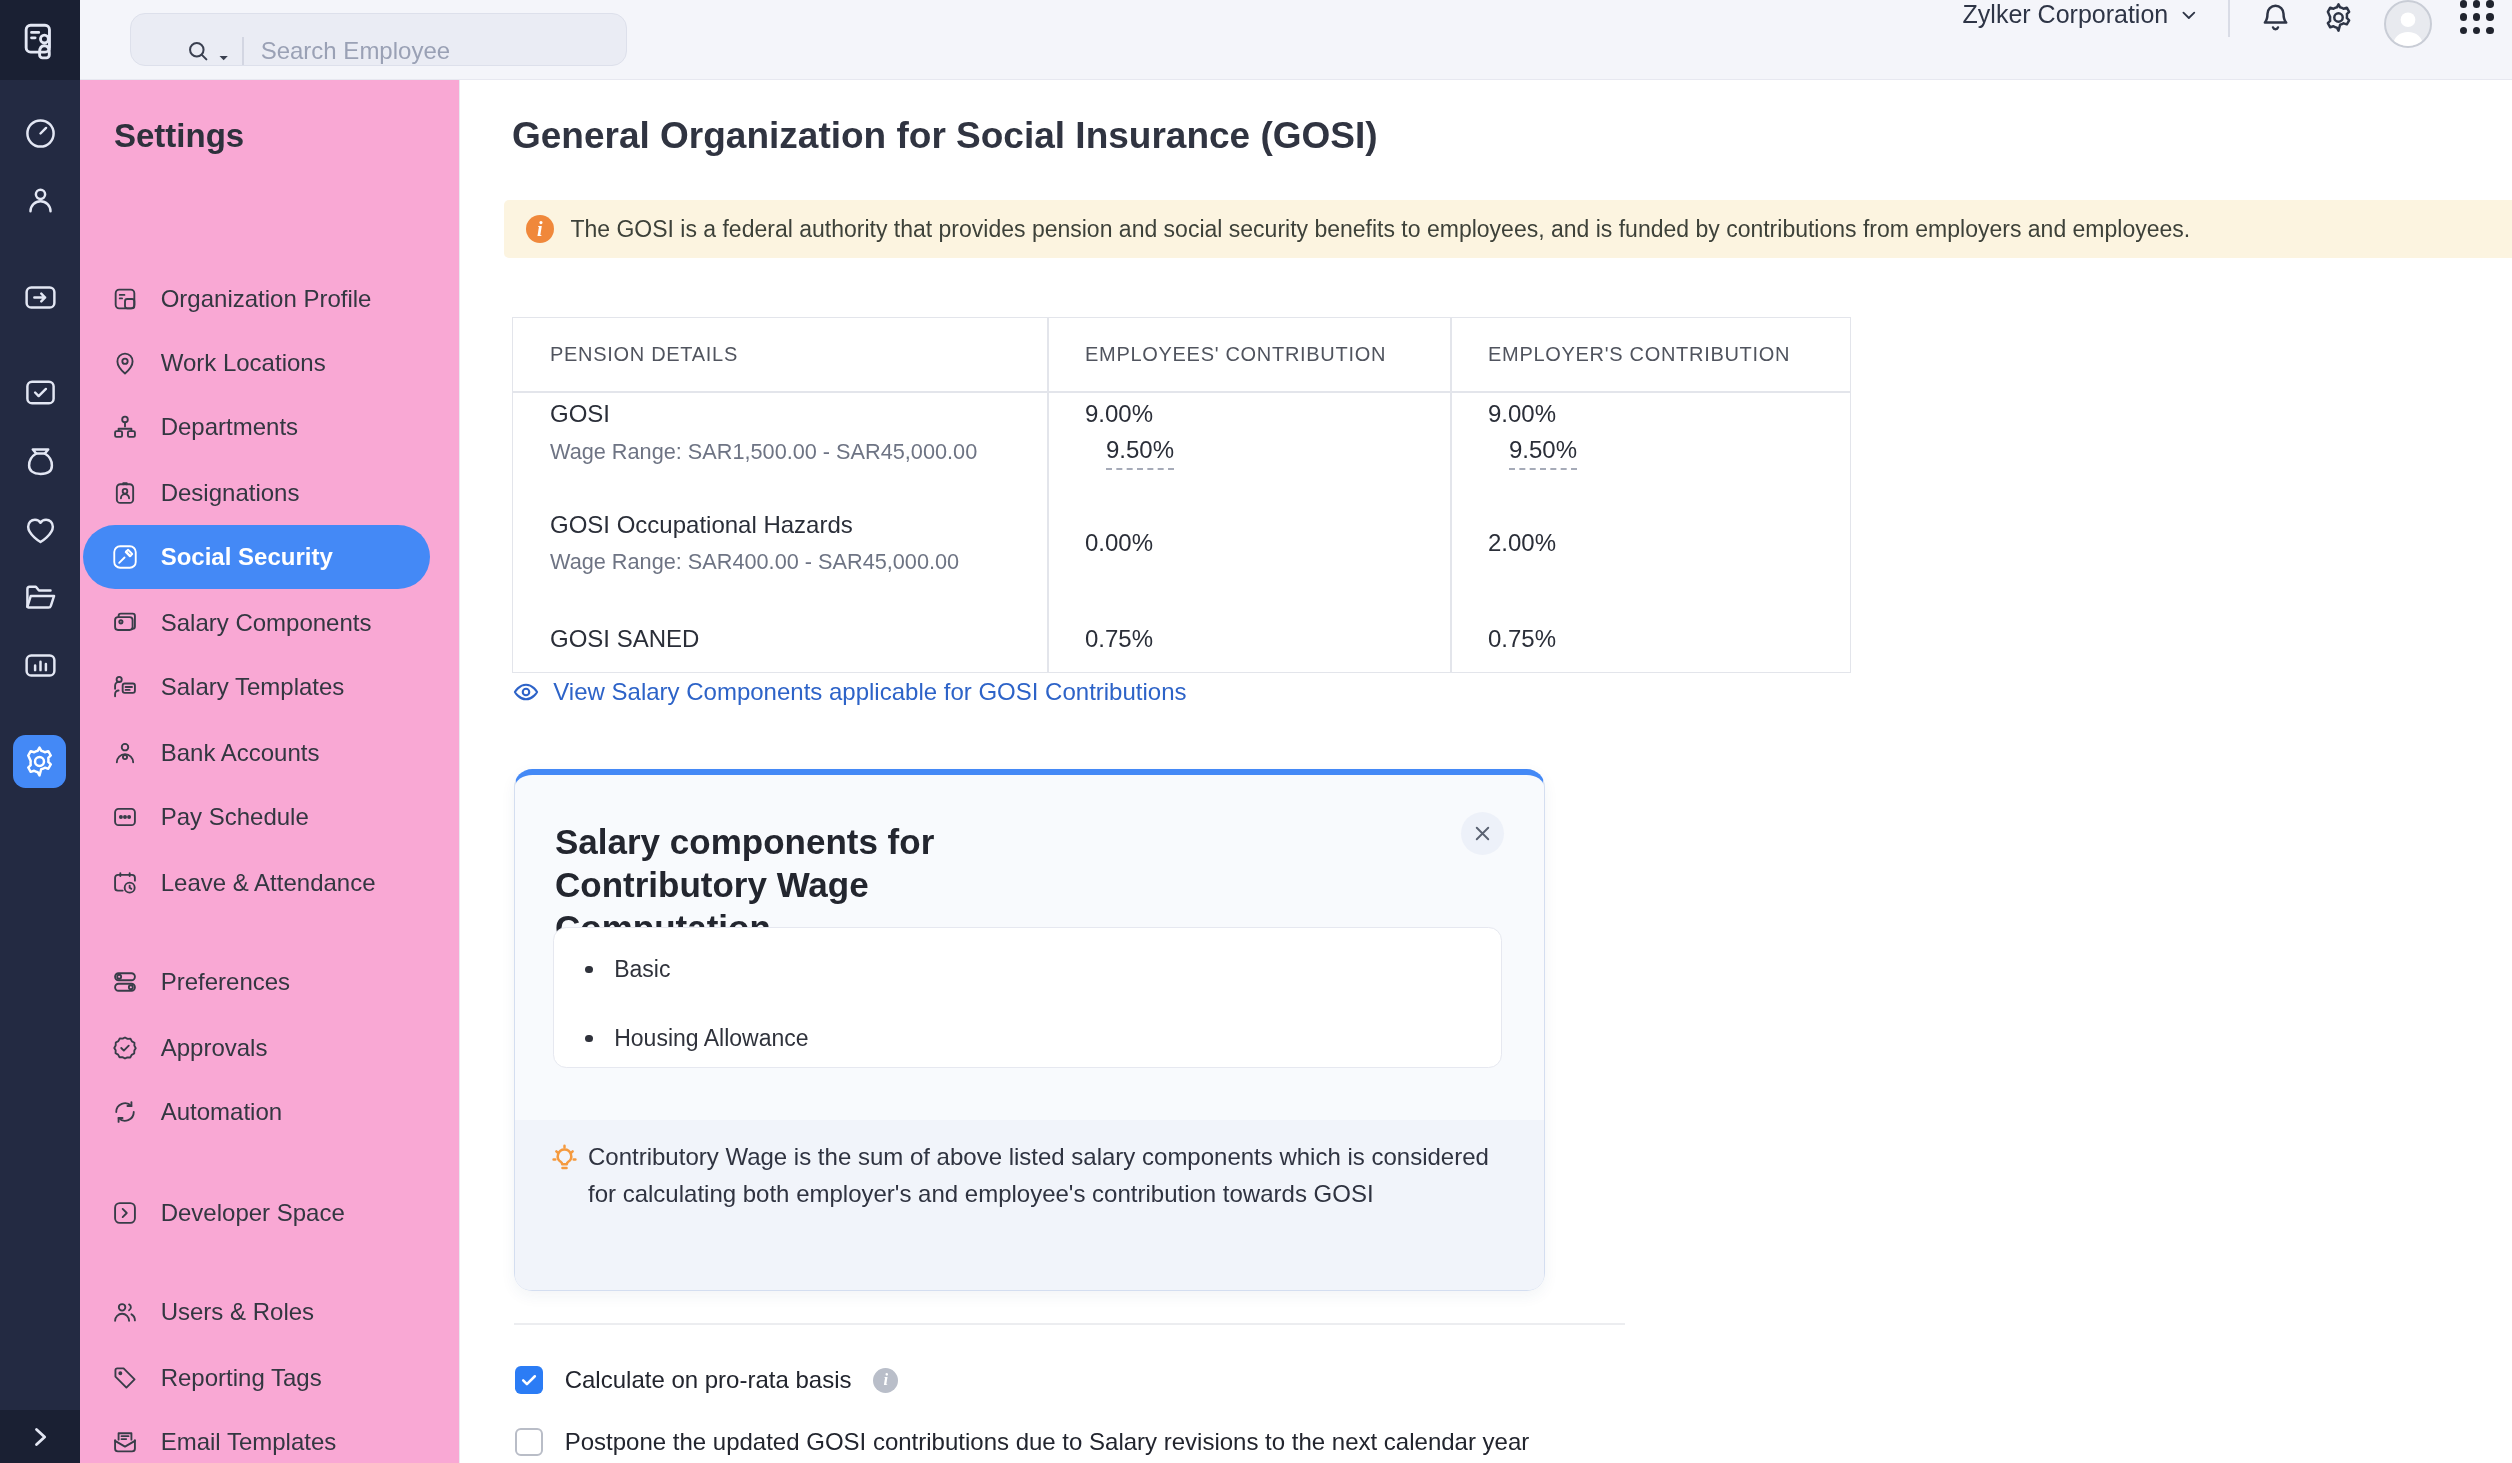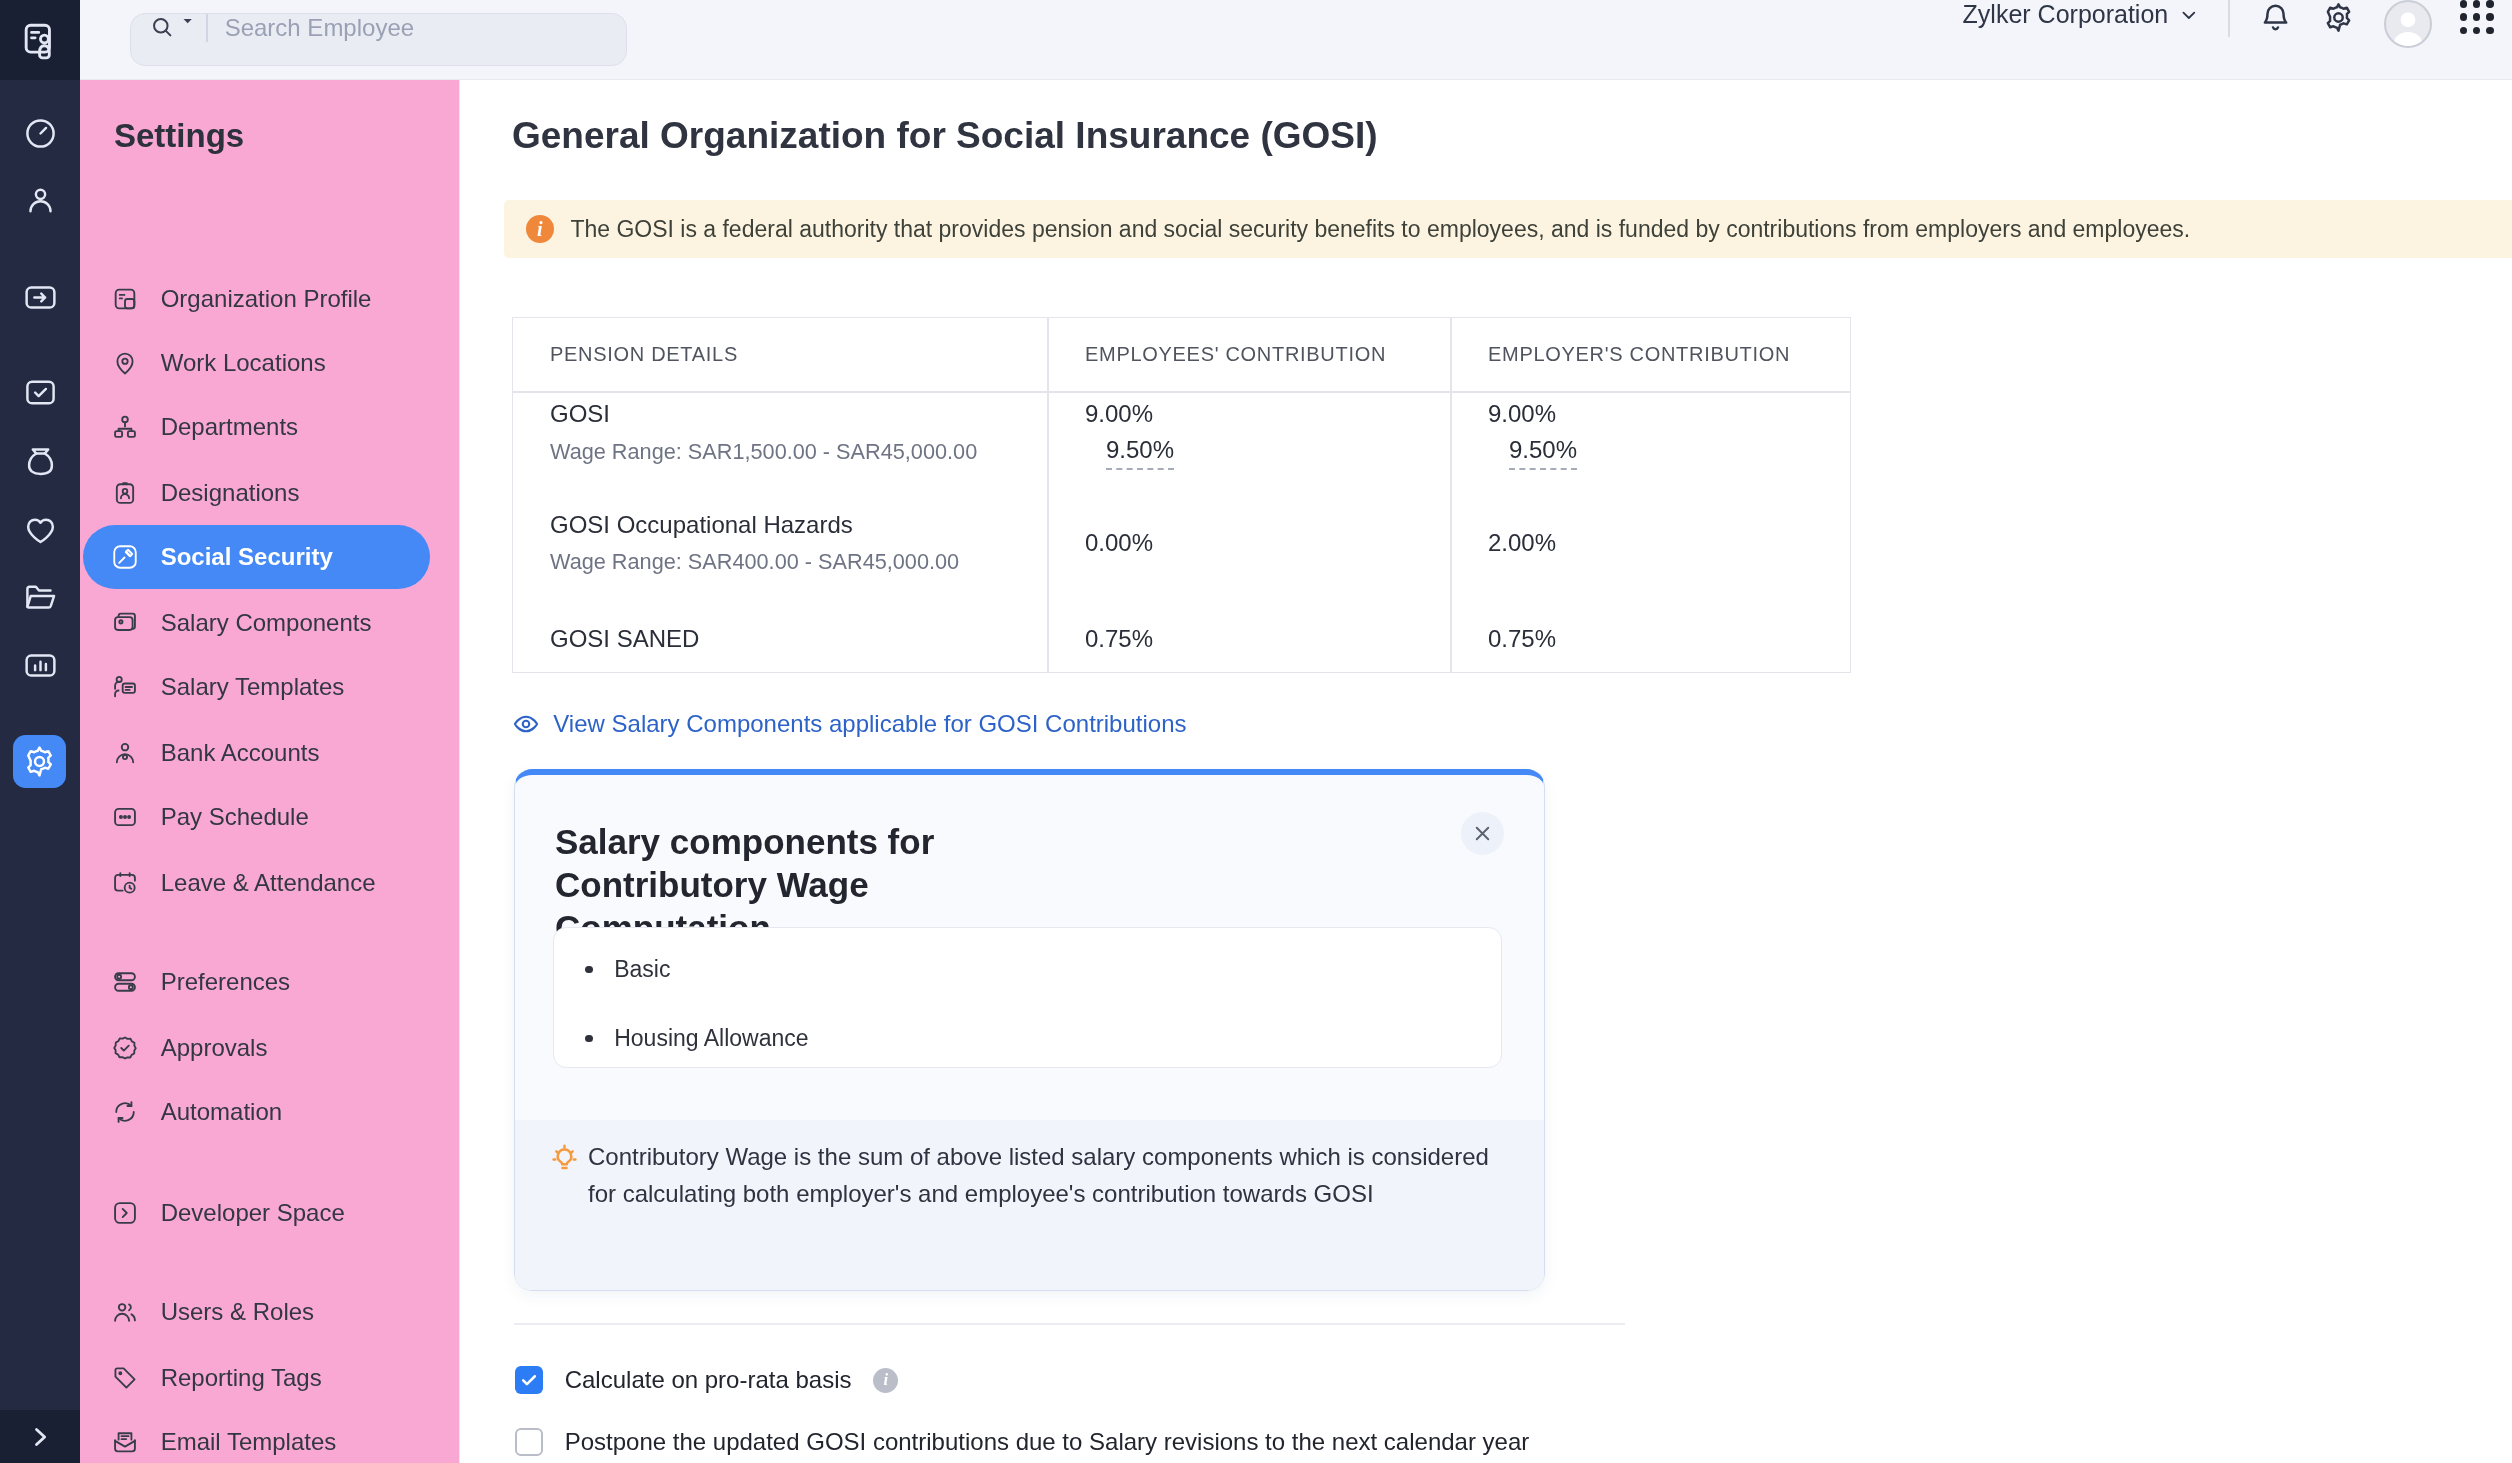--- a/index.html
+++ b/index.html
@@ -14,21 +14,21 @@
   .rail svg { stroke:#E3E7F4; fill:none; stroke-width:1.6; stroke-linecap:round; stroke-linejoin:round; }
   .rail-active { position:absolute; left:13.3px; top:735px; width:53px; height:53px; border-radius:12.5px;
     background:#4489F6; display:flex; align-items:center; justify-content:center; }
   .rail-bottom { position:absolute; left:0; top:1410px; width:80px; height:53px; background:#1A2033;
     display:flex; align-items:center; justify-content:center; }
 
   
   .topbar { position:absolute; left:80px; top:0; width:2432px; height:80px; background:#F4F5FA;
     border-bottom:1.7px solid #E7E8F0; z-index:4; }
   .search { position:absolute; left:50px; top:12.5px; width:497px; height:53px; background:#EAECF4;
-    border:1.7px solid #DDE0EB; border-radius:15px; display:flex; align-items:flex-start; }
+    border:1.7px solid #DDE0EB; border-radius:15px; display:flex; align-items:flex-end;padding-left:36px; }
   .search-divider { width:1.7px; height:28px; background:#D3D6E2; margin-left:11.7px; }
   .search input { border:none; outline:none; background:transparent; font-size:24px; color:#3A4050;
     margin-left:16.7px; width:317px; font-family:"Liberation Sans",sans-serif; }
   .search input::placeholder { color:#9AA1B5; }
   .tb-right { position:absolute; right:18.3px; top:0; height:80px; display:flex; align-items:flex-start; gap:28px; }
   .org-switch { display:flex; align-items:center; gap:10px; font-size:25px; color:#2E3546; cursor:pointer; }
   .tb-sep { width:1.7px; height:37px; background:#D9DCE6; }
   .tb-ic svg { stroke:#2E3546; fill:none; stroke-width:1.7; stroke-linecap:round; stroke-linejoin:round; }
   .avatar { width:48px; height:48px; border-radius:50%; background:#E8EAEF; border:2.5px solid #C9CDD6;
     overflow:hidden; display:flex; align-items:flex-end; justify-content:center; }
@@ -59,21 +59,21 @@
 
   .gtable { position:absolute; left:52px; top:237px; width:1339px; height:356px; border:1.7px solid #E3E5EB; }
   .gt-colline { position:absolute; top:0; bottom:0; width:1.7px; background:#E3E5EB; }
   .gt-headline { position:absolute; left:0; right:0; top:73px; height:1.7px; background:#E3E5EB; }
   .gt-h { position:absolute; top:25px; font-size:20px; color:#50545E; letter-spacing:0.7px; }
   .gt-name { position:absolute; font-size:24px; color:#2A2E38; }
   .gt-wage { position:absolute; font-size:21.7px; color:#6E7484; }
   .gt-val { position:absolute; font-size:24px; color:#2A2E38; }
   .dashed-u { border-bottom:2.5px dashed #A6ABB8; padding-bottom:5px; cursor:help;margin-left:21px; }
 
-  .view-link { position:absolute; left:52px; top:630px; display:flex; align-items:center; gap:13.3px;
+  .view-link { position:absolute; left:52px; top:598px; display:flex; align-items:center; gap:13.3px;
     color:#2D63C8; font-size:24px; cursor:pointer; }
   .view-link svg { stroke:#2D63C8; fill:none; stroke-width:1.8; stroke-linecap:round; stroke-linejoin:round; }
 
   
   .popup { position:absolute; left:54px; top:689px; width:1031px; height:522px; background:#F8FAFD;
     border:1.7px solid #D4DEF0; border-top:6.7px solid #4489F6; border-radius:18.3px;
     box-shadow:0 5px 15px rgba(40,60,110,0.06); }
   .popup-title { position:absolute; left:40px; top:45px; width:533px; font-size:35px; font-weight:bold;
     color:#23262F; line-height:43px; }
   .popup-close { position:absolute; left:946px; top:37px; width:43px; height:43px; border-radius:50%;

